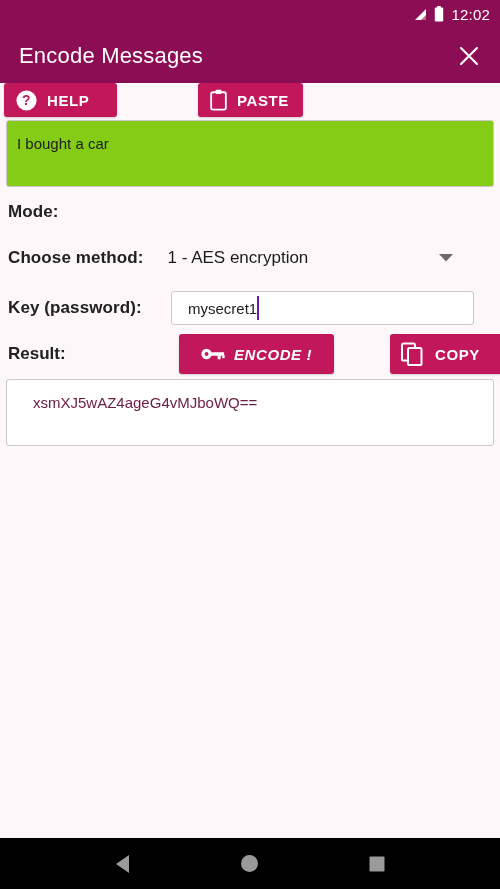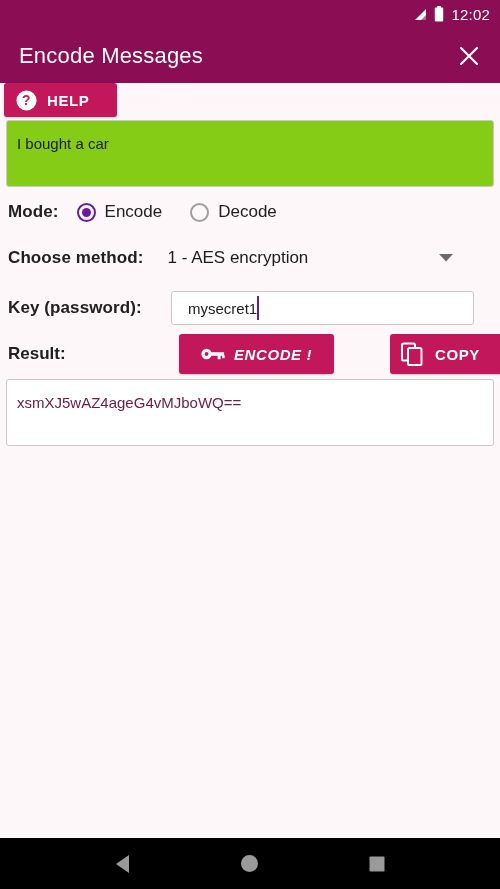--- a/index.html
+++ b/index.html
@@ -239,21 +239,21 @@
   }
 
   
   .result-box {
     position: absolute;
     left: 6px; top: 296px;
     width: 488px; height: 67px;
     background: #ffffff;
     border: 1px solid #ccc7ca;
     border-radius: 3px;
-    padding: 13px 10px 0 10px;
+    padding: 13px 10px 0 26px;
     font-size: 15px;
     color: #6d2045;
     font-family: "Liberation Sans", sans-serif;
     resize: none;
     outline: none;
     line-height: 20px;
     overflow: hidden;
   }
 
   
@@ -308,38 +308,35 @@
     <button class="btn btn-help">
       <span class="icon-wrap">
         <svg width="23" height="23" viewBox="0 0 24 24">
           <circle cx="12" cy="12" r="10.5" fill="#ffffff"></circle>
           <text x="12" y="17.2" font-family="Liberation Sans, sans-serif" font-size="14.5" font-weight="bold" fill="#c2185b" text-anchor="middle">?</text>
         </svg>
       </span>
       <span>HELP</span>
     </button>
 
+    <button class="btn btn-paste">
+      <span class="icon-wrap">
+        <svg width="19" height="22" viewBox="0 0 20 24">
+          <rect x="2" y="3.5" width="16" height="19" rx="2" fill="none" stroke="#ffffff" stroke-width="2"></rect>
+          <rect x="6.8" y="0.8" width="6.4" height="4.6" rx="1.2" fill="#ffffff"></rect>
+        </svg>
+      </span>
+      <span>PASTE</span>
+    </button>
   </div>
 
   <textarea class="message-box" placeholder="" style="">I bought a car</textarea>
 
   <div class="mode-row">
     <span class="label">Mode:</span>
-    <div class="radio-group">
-      <div class="radio-item">
-        <span class="radio-circle checked">
-          <span class="radio-dot"></span>
-        </span>
-        <span class="radio-label">Encode</span>
-      </div>
-      <div class="radio-item">
-        <span class="radio-circle"></span>
-        <span class="radio-label">Decode</span>
-      </div>
-    </div>
   </div>
 
   <div class="method-row">
     <span class="label">Choose method:</span>
     <span class="method-value">1 - AES encryption</span>
     <span class="chevron">
       <svg width="16" height="10" viewBox="0 0 16 10">
         <path d="M1 1 L8 8.5 L15 1 Z" fill="#6a6a6a"></path>
       </svg>
     </span>

